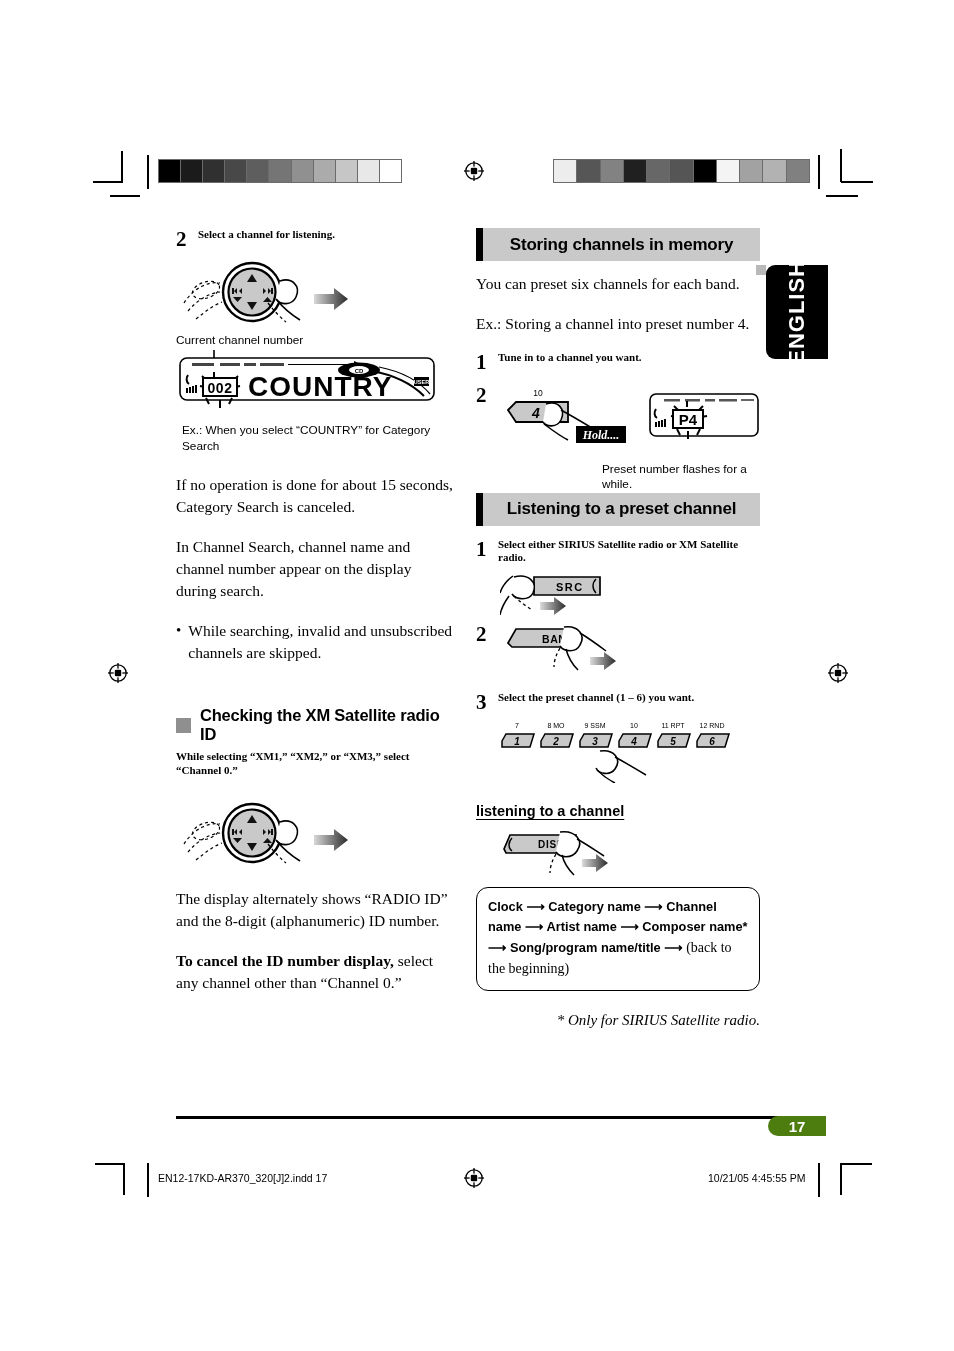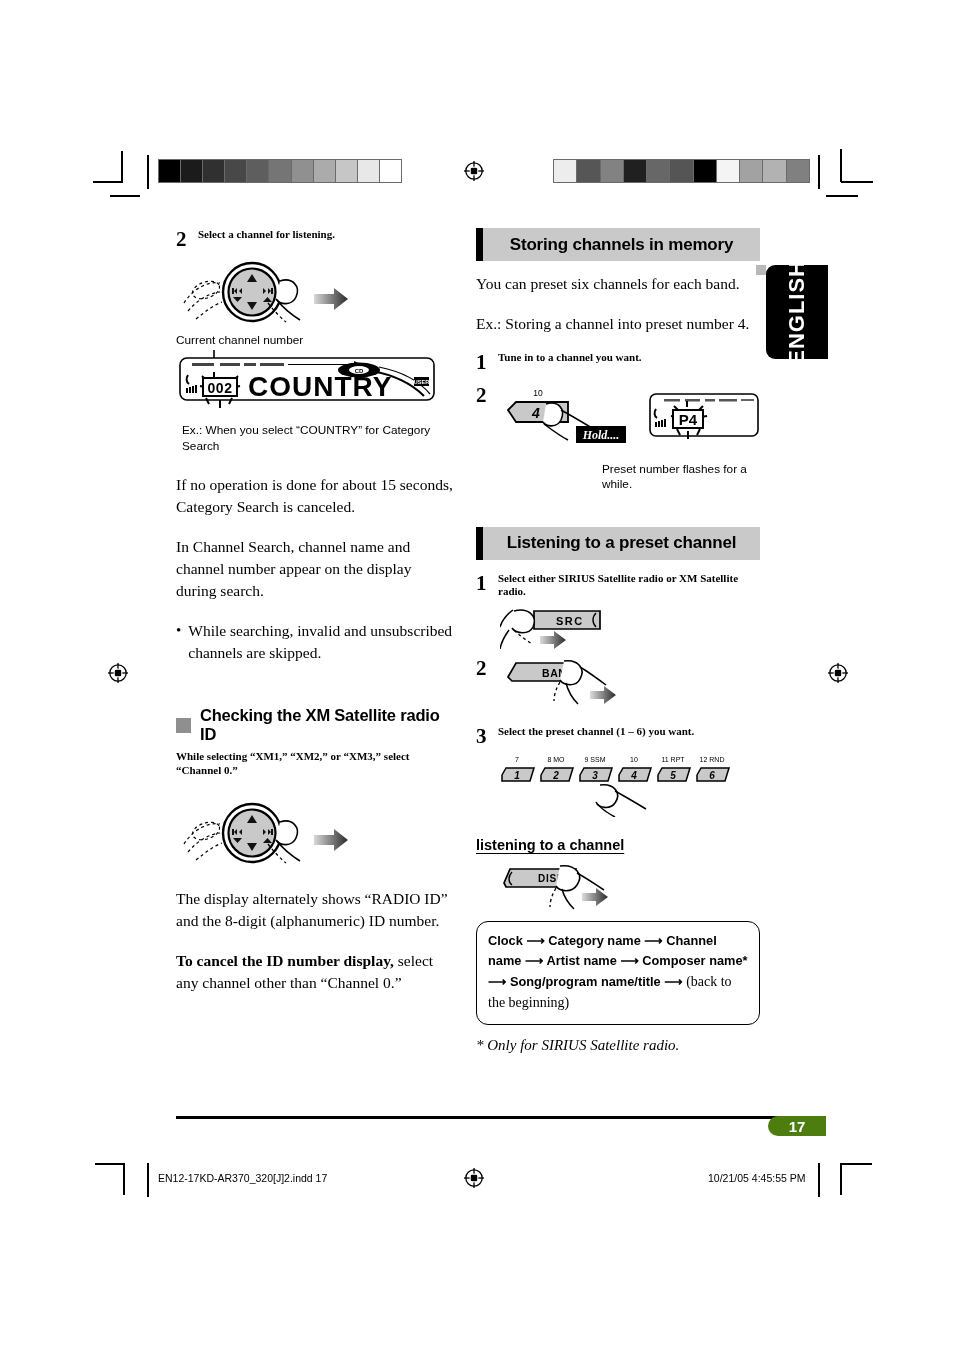--- a/index.html
+++ b/index.html
@@ -400,21 +400,21 @@
             <line x1="202" y1="45" x2="199" y2="51"></line>
           </g>
           <rect x="175" y="26" width="30" height="18" fill="#fff" stroke="#000" stroke-width="2"></rect>
           <text x="190" y="41" font-family="Liberation Sans, sans-serif" font-size="15" font-weight="700" fill="#000" text-anchor="middle">P4</text>
         </svg>
       </div>
     </div>
 
     <div class="caption" style="margin-left:126px;margin-top:-4px;">Preset number flashes for a while.</div>
 
-    <div class="section-head" style="margin-top:34px;">
+    <div class="section-head" style="">
       <div class="bar"></div>
       <div class="ttl">Listening to a preset channel</div>
     </div>
 
     <div class="step" style="margin-top:6px;">
       <div class="step-num">1</div>
       <div class="step-txt">Select either SIRIUS Satellite radio or XM Satellite radio.</div>
     </div>
 
     <div class="illo" style="height:48px;margin-top:6px;margin-left:24px;">
@@ -525,21 +525,21 @@
       <span> ⟶ </span>
       <span>Artist name</span>
       <span> ⟶ </span>
       <span>Composer name*</span>
       <span> ⟶ </span>
       <span>Song/program name/title</span>
       <span> ⟶ </span>
       <span class="plain">(back to the beginning)</span>
     </div>
 
-    <div class="note-italic" style="margin-top:12px;">*  Only for SIRIUS Satellite radio.</div>
+    <div class="note-italic" style="margin-top:21px;text-align:right;">*  Only for SIRIUS Satellite radio.</div>
   </div>
 
   <div class="foot-rule" style="left:176px;top:1116px;width:636px;height:3px;"></div>
   <div class="page-num-tab" style="left:768px;top:1116px;width:58px;height:20px;">
     <span>17</span>
   </div>
 
   <div class="crop-line" style="left:95px;top:1163px;width:30px;height:2px;"></div>
   <div class="crop-line" style="left:123px;top:1163px;width:2px;height:32px;"></div>
   <div class="crop-line" style="left:147px;top:1163px;width:2px;height:34px;"></div>

